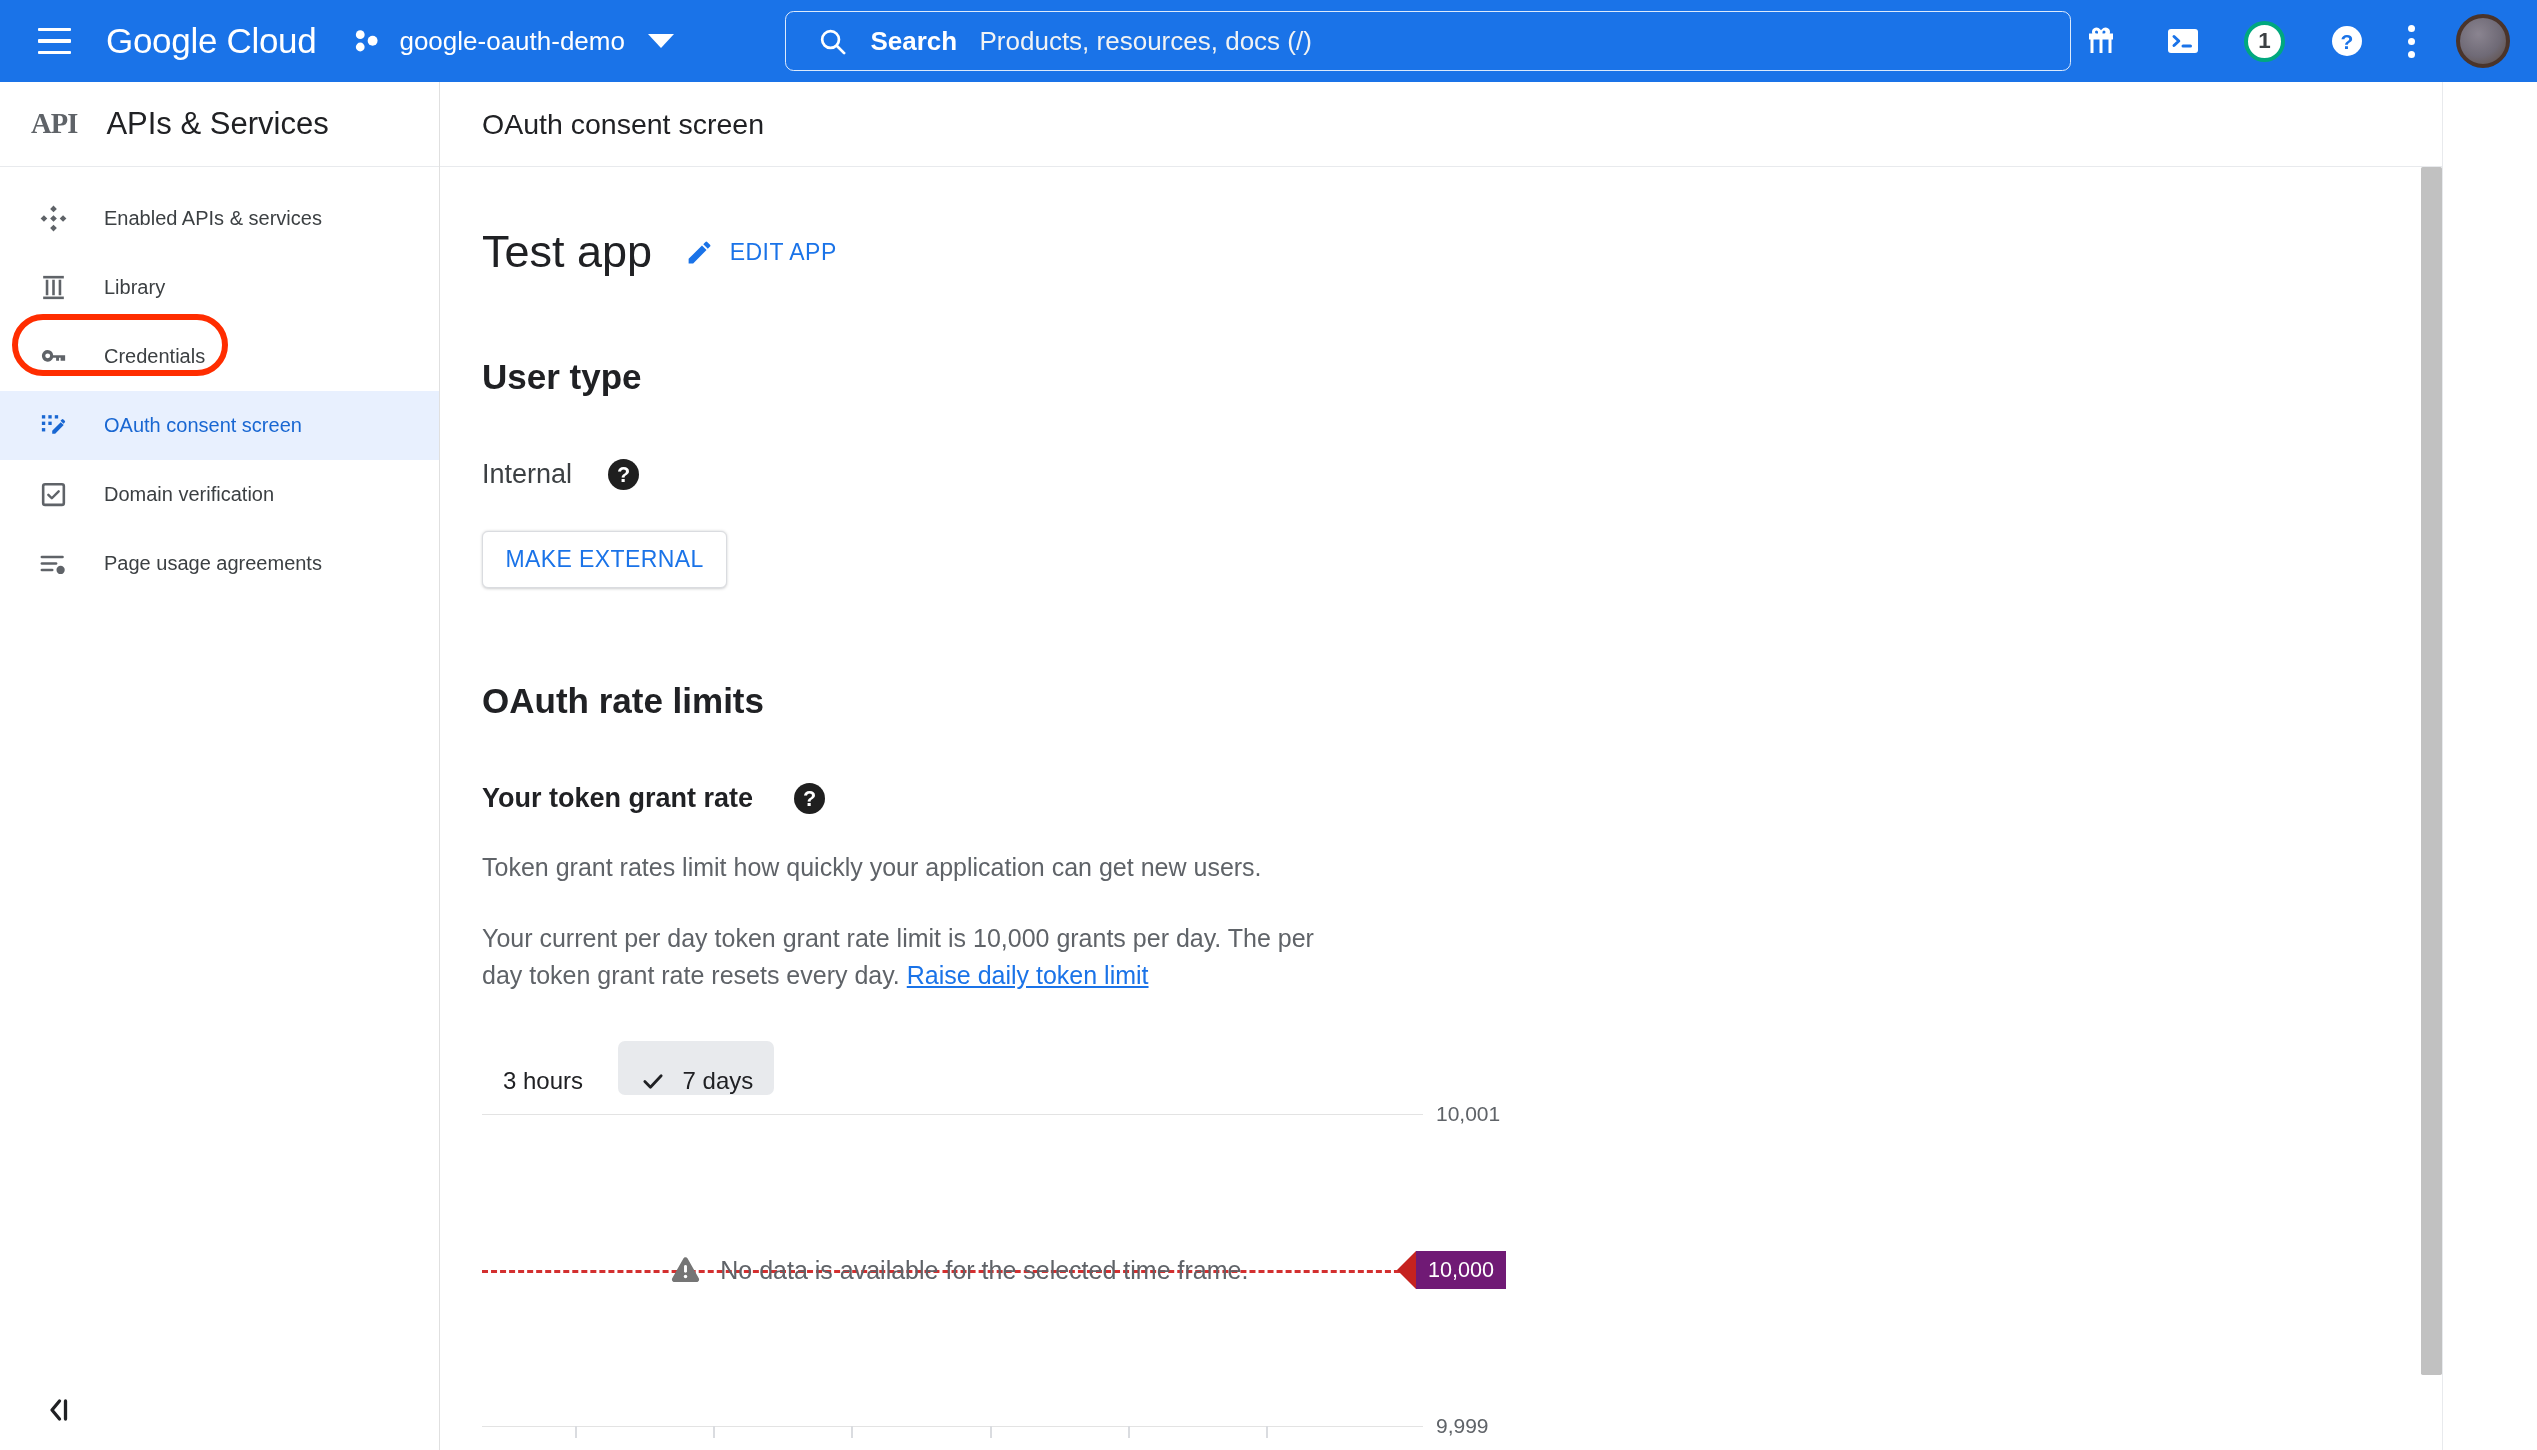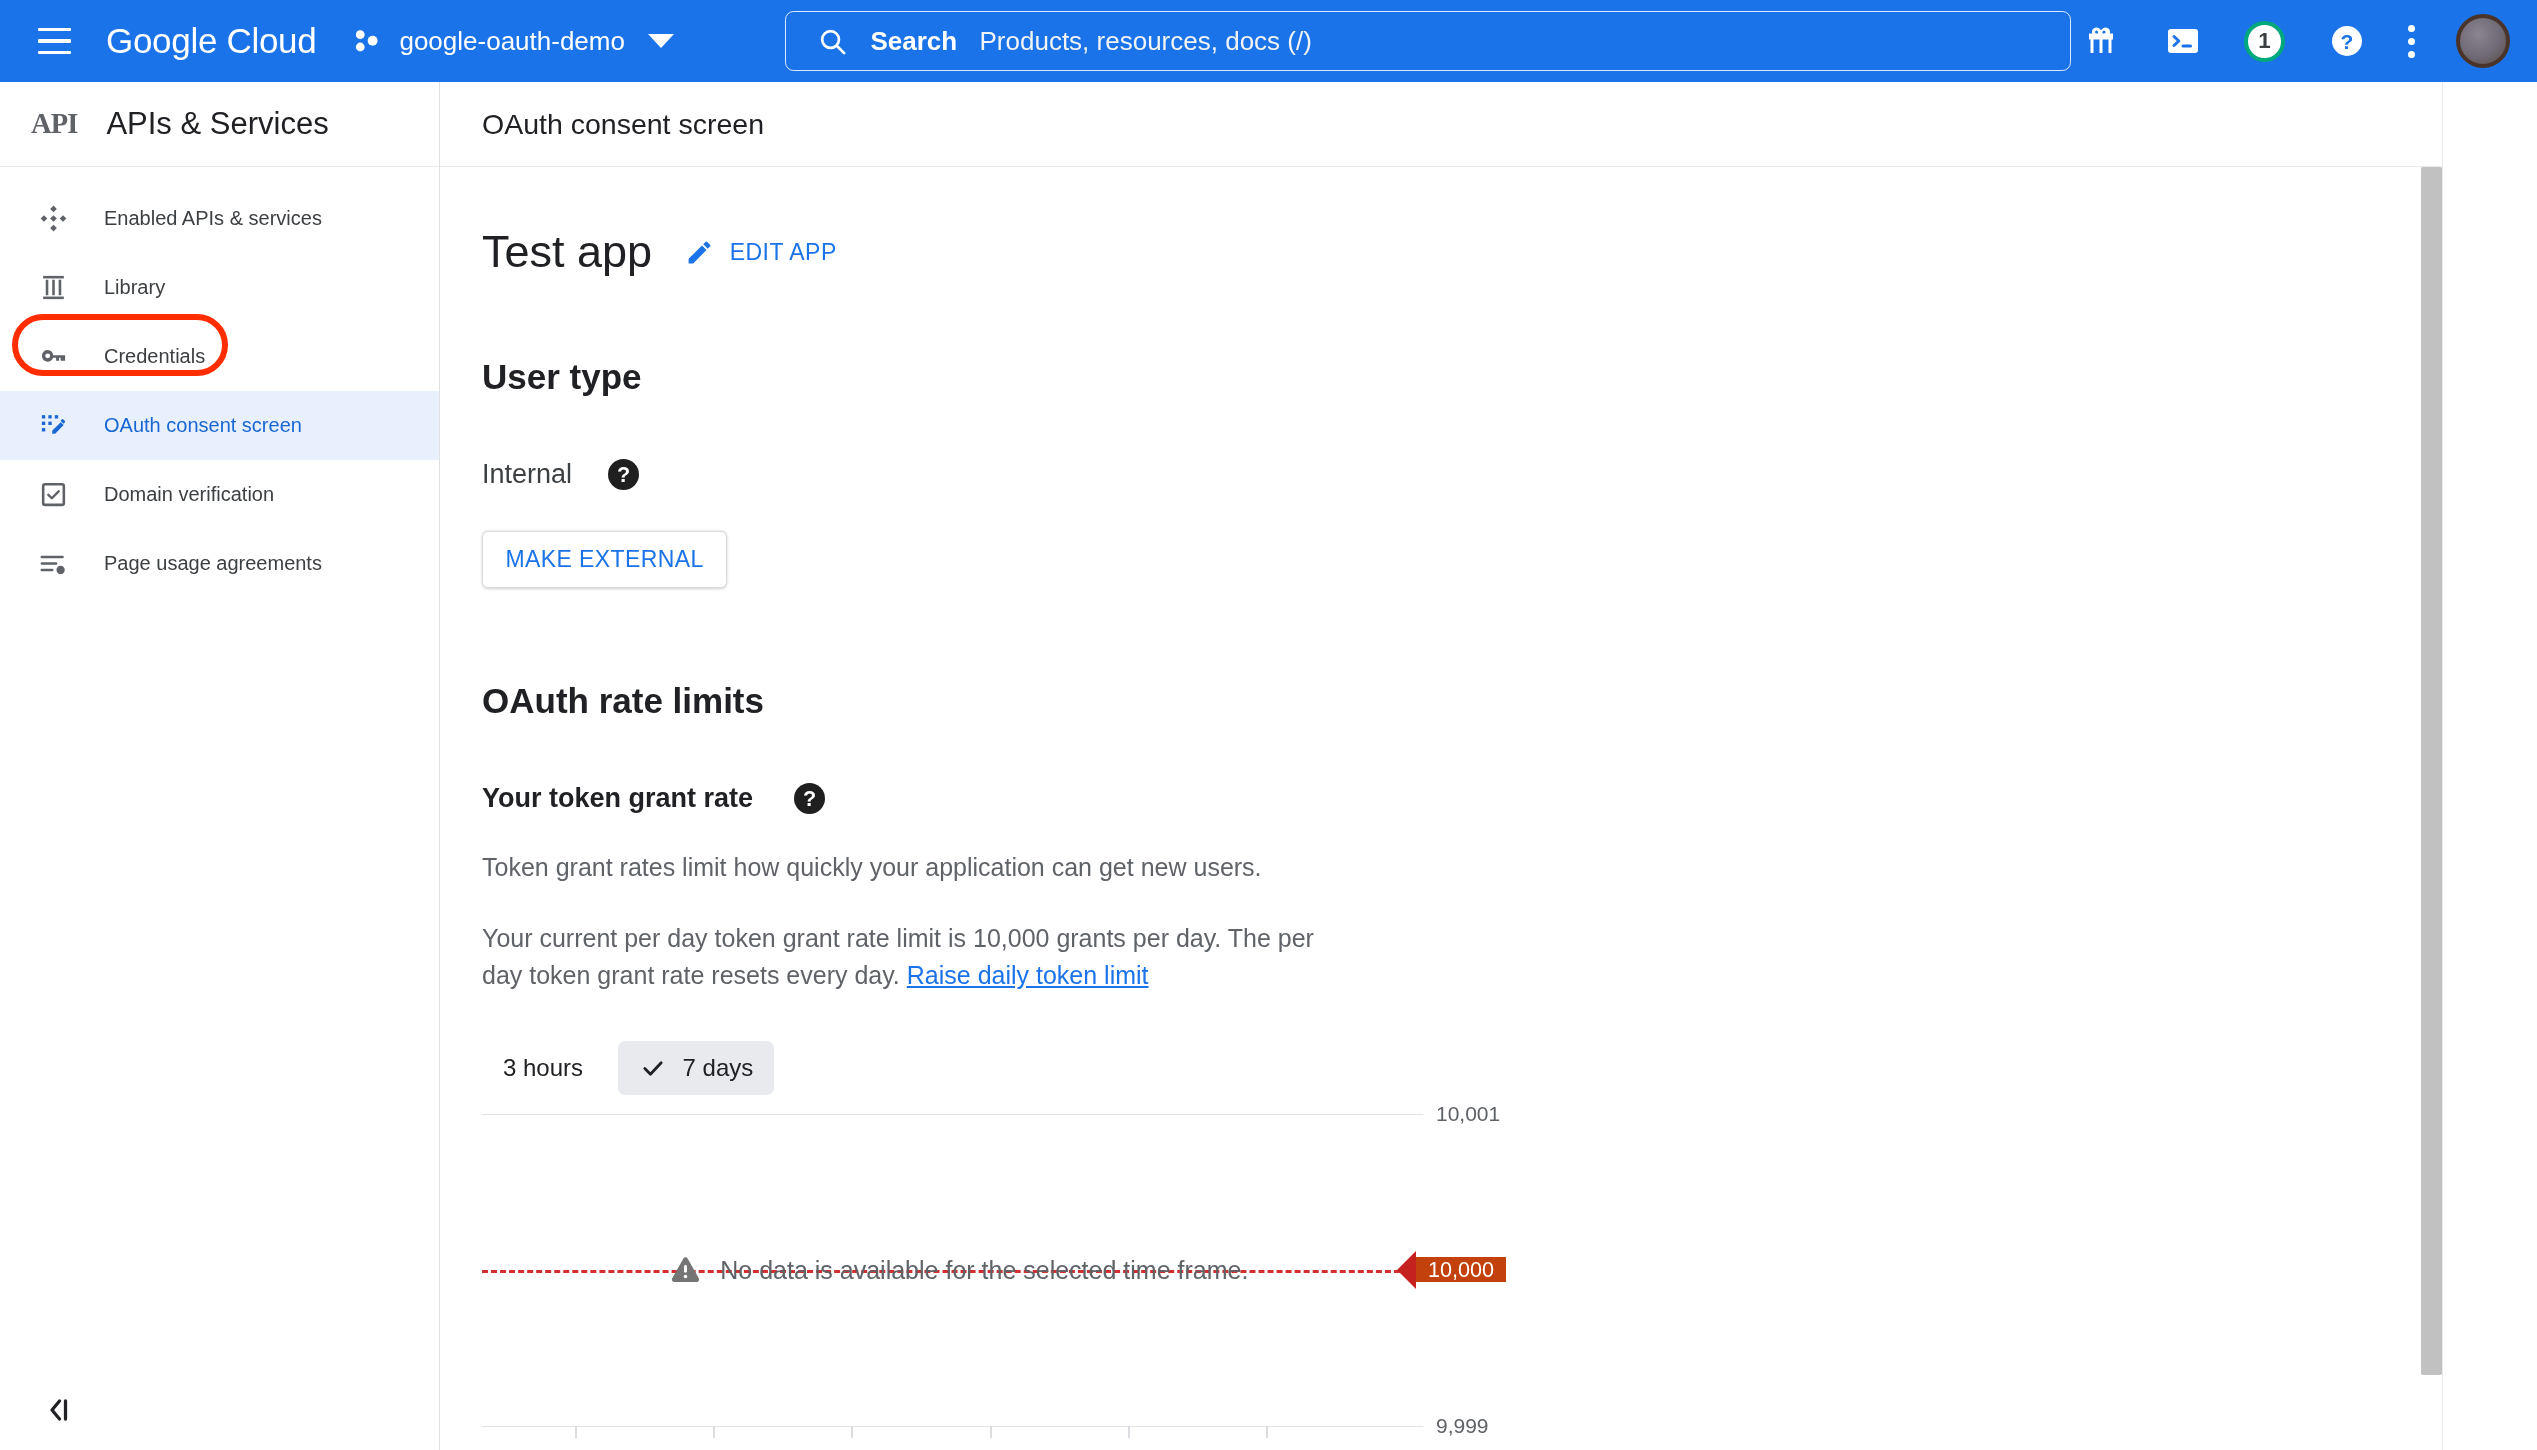--- a/index.html
+++ b/index.html
@@ -71,31 +71,31 @@
   .qmark { width:31px;height:31px;border-radius:50%;background:#1f1f1f;color:#fff;font-size:21.6px;font-weight:bold;display:flex;align-items:center;justify-content:center;cursor:pointer;}
   .btn-outline { margin-top:41px; display:inline-flex; align-items:center; height:57px; padding:0 22.4px; background:#fff; border:0.9px solid #dadce0; border-radius:6px; box-shadow:0 0.9px 2.6px rgba(60,64,67,.25); color:#1a73e8; font-size:23px; letter-spacing:0.4px; cursor:pointer;}
 
   .sec-rate { margin-top:93px; }
   .sub-row { margin-top:62px; display:flex; align-items:center; gap:41px;}
   .sub-lbl { font-size:27px; color:#202124; font-weight:bold;}
   .para { margin-top:35px; font-size:25px; color:#5f6368; line-height:1.45; max-width:872px;}
   .para a { color:#1a73e8; text-decoration:underline;}
 
   .range-row { margin-top:48px; display:flex; align-items:center; gap:14px;}
-  .range-btn { height:54px; display:flex; align-items:center; padding:0 21px; border-radius:7px; font-size:24px; color:#202124; cursor:pointer; background:transparent; gap:15.5px;}
+  .range-btn { height:54px; display:flex; align-items:flex-end; padding:0 21px; border-radius:7px; font-size:24px; color:#202124; cursor:pointer; background:transparent; gap:15.5px;}
   .range-btn.sel { background:#e8eaed; }
 
   
   .chart { position:relative; margin-top:19px; width:1122px; height:363px;}
   .gridline { position:absolute; left:0; width:941px; height:1.7px; background:#e3e3e3;}
   .ylab { position:absolute; left:954px; font-size:21px; color:#5f6368; transform:translateY(-50%);}
   .threshold { position:absolute; left:0; top:156px; width:936px; height:0; border-top:3.5px dashed #d32f2f;}
   .thr-badge { position:absolute; left:915px; top:156px; transform:translateY(-50%); display:flex; align-items:center; height:38px;}
   .thr-arrow { width:0;height:0; border-top:19px solid transparent; border-bottom:19px solid transparent; border-right:19px solid #c5221f;}
-  .thr-val { background:#c2410c; color:#fff; font-size:21.6px; padding:0 12px; height:25px; display:flex;align-items:center; }
+  .thr-val { background:#701a75; color:#fff; font-size:21.6px; padding:0 12px; height:38px; display:flex;align-items:center; }
   .nodata { position:absolute; left:186px; top:156px; transform:translateY(-50%); display:flex; align-items:center; gap:17.3px;}
   .warn-ico { width:35px;height:35px;}
   .nodata-txt { font-size:25px; color:#5f6368; white-space:nowrap;}
   .xaxis { position:absolute; left:0; top:312px; width:941px; height:1.7px; background:#e3e3e3;}
   .xtick { position:absolute; top:312px; width:1.7px; height:12px; background:#dadce0;}
   .xlab { position:absolute; top:332px; font-size:21px; color:#5f6368; transform:translateX(-50%); white-space:nowrap;}
 
   
   .sbar-track { position:absolute; top:167px; right:95px; width:21px; height:1283px; background:#fff;}
   .sbar-thumb { position:absolute; top:167px; right:95px; width:21px; height:1208px; background:#c1c1c1; border-radius:1.7px; cursor:pointer;}

